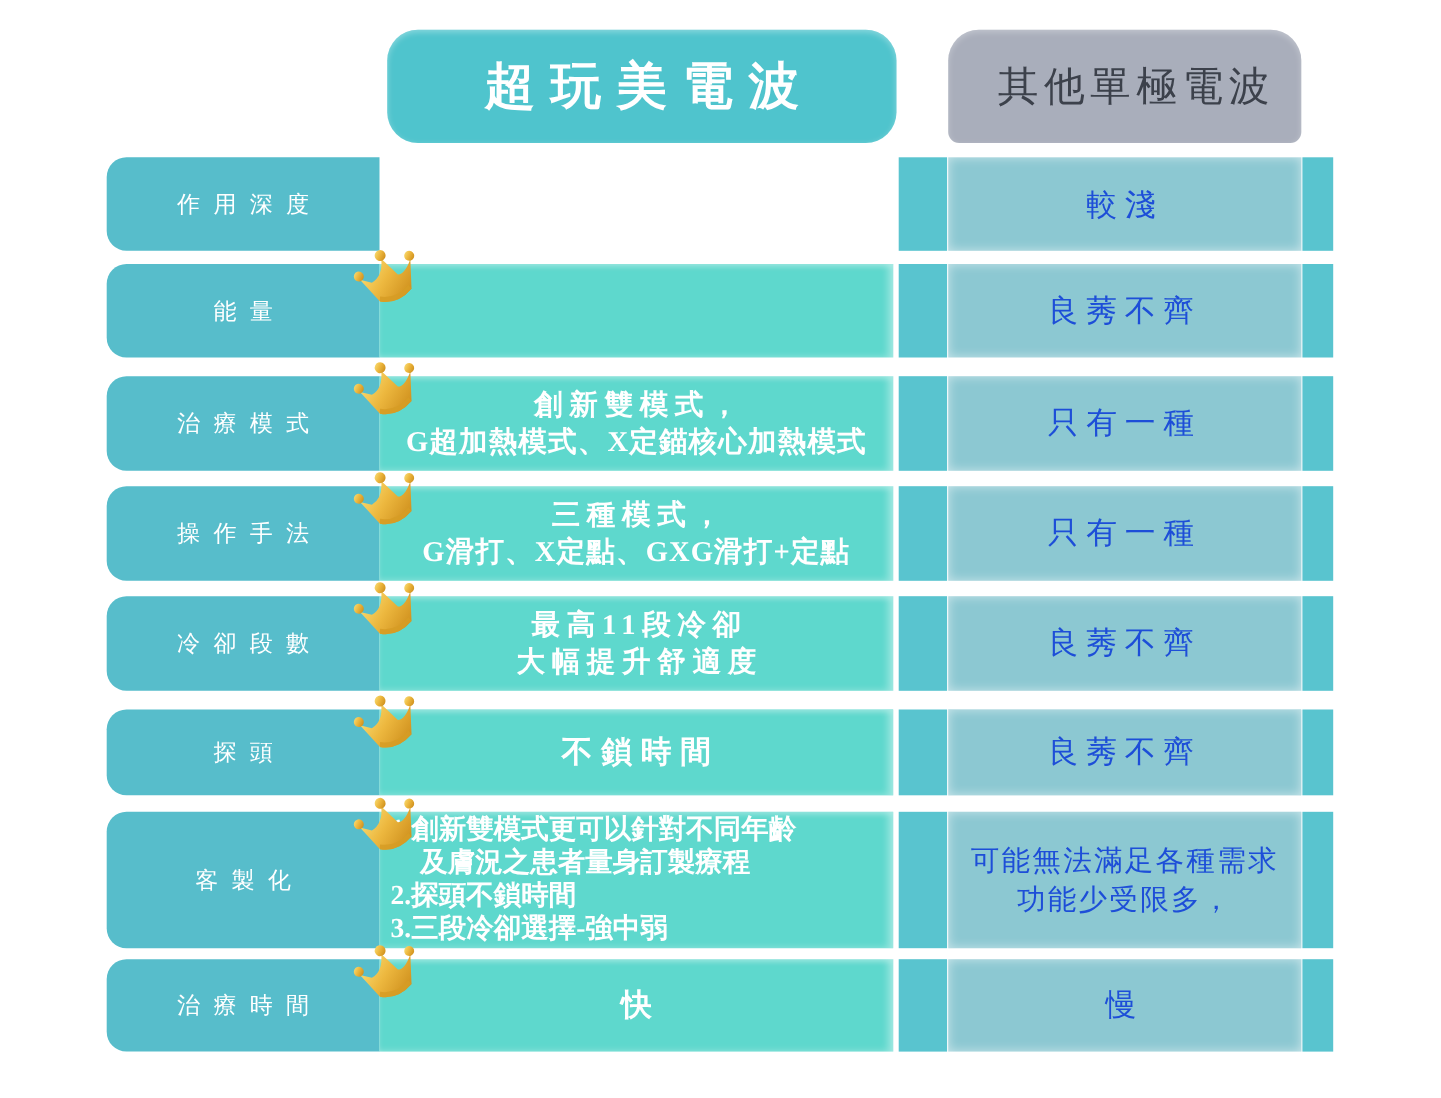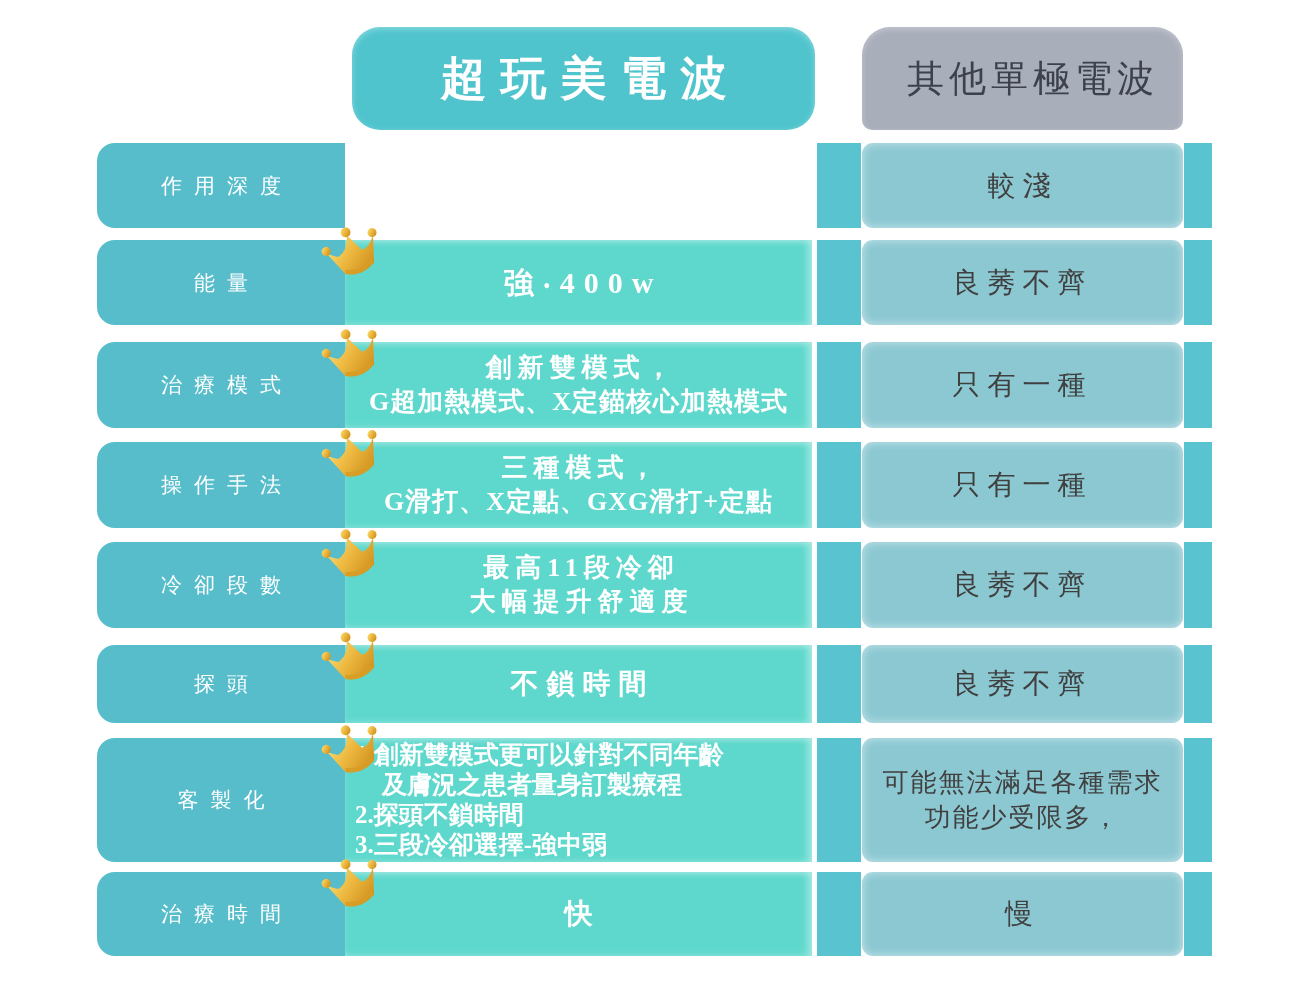--- a/index.html
+++ b/index.html
@@ -40,23 +40,22 @@
   .cell-mid{
     left:248px;width:467px;background:var(--product_cell_bg,#5ed8cd);
     display:flex;flex-direction:column;align-items:center;justify-content:center;
     color:#fff;font-weight:bold;text-align:center;
     box-shadow:inset -5px 0 7px rgba(255,255,255,.35), inset 0 3px 5px rgba(255,255,255,.2);
   }
   .strip1{left:720px;width:44px;background:var(--strip,#59c4cf);}
   .cell-other{
     left:765px;width:321px;background:var(--competitor_cell_bg,#8cc8d2);
     display:flex;flex-direction:column;align-items:center;justify-content:center;
-    color:#404040;text-align:center;font-size:28px;letter-spacing:7px;
+    color:#1d4ed8;text-align:center;font-size:28px;letter-spacing:7px;
     box-shadow:inset 0 0 10px rgba(255,255,255,.55);
-    border-radius:11px;
   }
   .strip2{left:1087px;width:28px;background:var(--strip,#59c4cf);}
   
   .ln{display:block;}
   .ln:empty{display:none;}
   .mid-one{font-size:28px;letter-spacing:8px;padding-left:8px;}
   .mid-energy{font-size:30px;letter-spacing:9px;padding-left:9px;}
   .mid-two .ln{font-size:26px;line-height:1.3;letter-spacing:1px;}
   .mid-two .ln.sp{letter-spacing:6px;padding-left:6px;}
   .other-two{font-size:26px;letter-spacing:2px;line-height:1.35;}
@@ -111,21 +110,20 @@
     <div class="cell-mid mid-energy">
       <span class="crown">
           <svg viewBox="0 0 64 58">
             <path fill="url(#goldgrad)" d="M9 22 L19 46 Q33 54 49 45 L57 20 Q48 31 42 29 L33 11 Q29 26 18 28 Z"></path>
             <path fill="#d69c25" opacity=".85" d="M19 46 Q33 54 49 45 L47.5 41 Q33 49 20.5 42 Z"></path>
             <circle cx="9" cy="19" r="4.4" fill="url(#goldgrad)"></circle>
             <circle cx="33" cy="8" r="4.8" fill="url(#goldgrad)"></circle>
             <circle cx="57" cy="17" r="4.4" fill="url(#goldgrad)"></circle>
           </svg>
         </span>
-      <span class="ln">強‧400w</span>
     </div>
     <div class="strip1"></div>
     <div class="cell-other">
         <span class="ln">良莠不齊</span>
       </div>
     <div class="strip2"></div>
   </div>
 
   <div class="row r3">
     <div class="cell-label">

